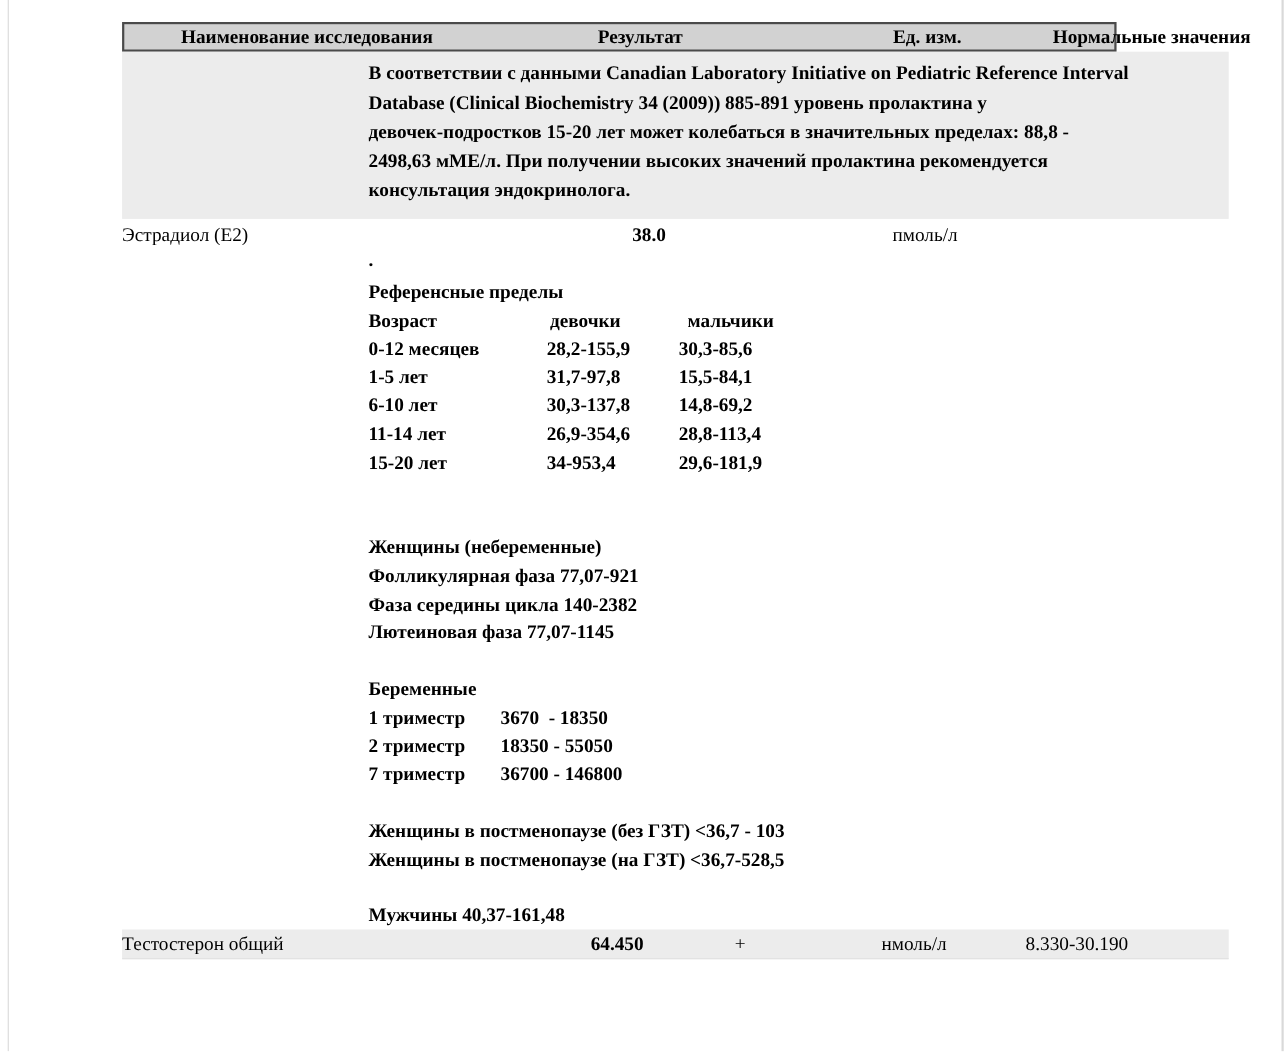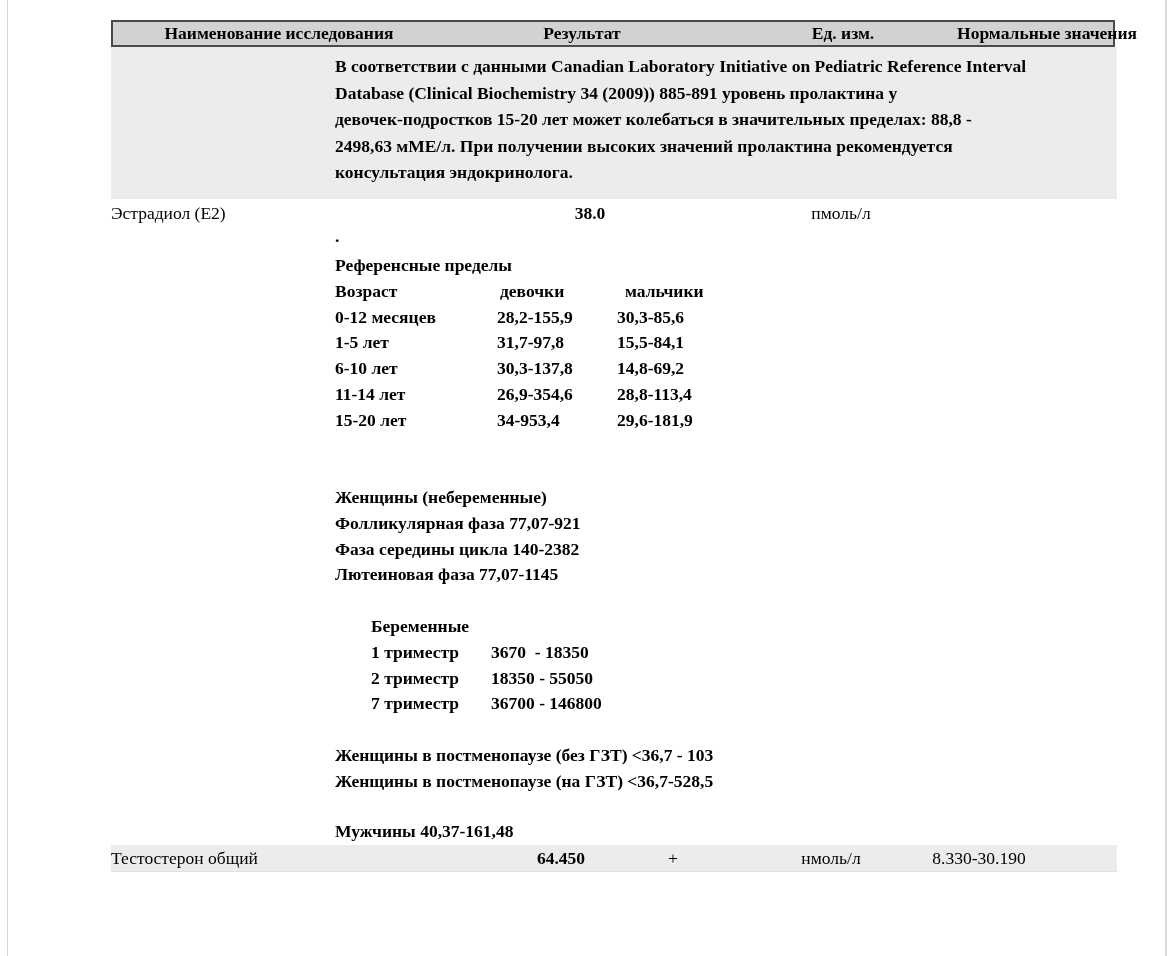--- a/index.html
+++ b/index.html
@@ -22,21 +22,21 @@
     background: #d9d9d9;
   }
   .page-edge.left  { left: 7px; }
   .page-edge.right { left: 1165px; width: 2px; }
 
   
   .header-bar {
     position: absolute;
     left: 111px;
     top: 20px;
-    width: 1004px;
+    width: 904px;
     height: 27px;
     background: #d2d2d2;
     border: 2px solid #4a4a4a;
     font-weight: bold;
     font-size: 17.5px;
     line-height: 23px;
     text-align: right;
   }
   .header-bar .hcell {
     position: absolute;
@@ -108,21 +108,21 @@
     display: grid;
     grid-template-columns: 162px 120px auto;
     line-height: 25.7px;
   }
   #age-table .acell { white-space: pre; }
   #age-table .acell.h2 { padding-left: 3px; }
   #age-table .acell.h3 { padding-left: 8px; }
 
   .ref-lines { line-height: 25.8px; }
   #women-section        { top: 485px; }
-  #pregnant-section     { top: 614px; margin-left: 36px; }
+  #pregnant-section     { top: 614px; }
   #pregnant-section .preg-row { display: grid; grid-template-columns: 120px auto; }
   #pregnant-section .pval { white-space: pre; }
   #postmenopause-section{ top: 742px; line-height: 26px; }
   #men-line             { top: 818px; line-height: 26px; }
 </style>
 </head>
 <body>
 
 <div id="page">
 

